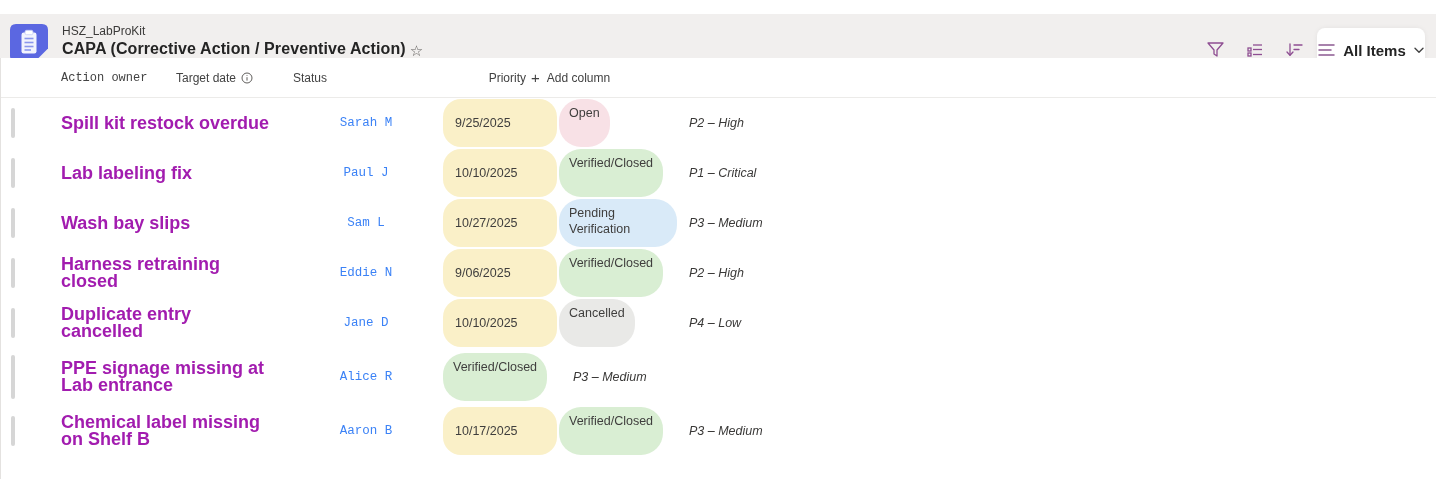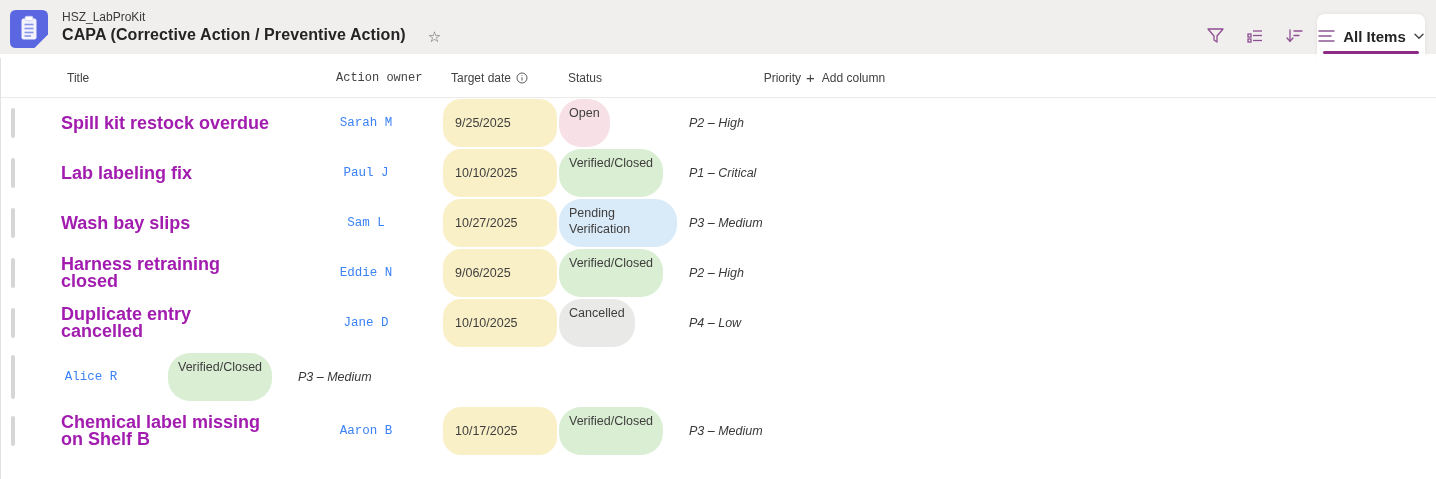--- a/index.html
+++ b/index.html
@@ -4,29 +4,29 @@
 <style>
   html,body{margin:0;padding:0;}
   body{
     width:1436px;height:479px;position:relative;overflow:hidden;
     background:#ffffff;
     font-family:"Liberation Sans", sans-serif;
     -webkit-font-smoothing:antialiased;
   }
   
   .topbar{
-    position:absolute;top:0;left:0;width:1436px;height:54px;
+    position:absolute;top:14px;left:0;width:1436px;height:54px;
     background:var(--topbar_bg,#F1EFEE);
   }
   .app-icon{position:absolute;left:10px;top:10px;width:38px;height:38px;}
   .breadcrumb{
     position:absolute;left:62px;top:10px;font-size:12px;color:#3B3A39;
     cursor:pointer;
   }
-  .title-row{position:absolute;left:62px;top:26px;display:flex;align-items:center;gap:22px;}
+  .title-row{position:absolute;left:62px;top:26px;display:flex;align-items:center;gap:4px;}
   .page-title{margin:0;font-size:16px;font-weight:700;color:#242424;letter-spacing:.1px;}
   .star{font-size:15px;color:#605E5C;line-height:1;cursor:pointer;padding-top:2px;}
   .toolbar{
     position:absolute;left:1204px;top:24px;display:flex;gap:17px;align-items:center;
   }
   .tool-btn{
     background:none;border:none;padding:2px;margin:0;cursor:pointer;line-height:0;
   }
   
   .view-card{
@@ -166,23 +166,20 @@
       </svg>
     </span>
     <span class="view-underline"></span>
   </div>
 </div>
 
 <div class="content">
 
   <div class="head-row">
     <div class="cell col-grip"></div>
-    <div class="cell col-title">
-      <span>Title</span>
-    </div>
     <div class="cell col-owner">
       <span>Action owner</span>
     </div>
     <div class="cell col-date">
       <span>Target date</span>
       <span>
         <svg width="12" height="12" viewBox="0 0 12 12" fill="none" stroke="#605E5C" stroke-width="1">
           <circle cx="6" cy="6" r="5"></circle>
           <line x1="6" y1="5.2" x2="6" y2="8.6"></line>
           <circle cx="6" cy="3.4" r="0.5" fill="#605E5C" stroke="none"></circle>
@@ -305,20 +302,23 @@
       </div>
     <div class="cell col-priority">
         <span class="priority-text">P4 – Low</span>
       </div>
   </div>
 
   <div class="row tall">
     <div class="cell col-grip">
         <span class="gripper"></span>
       </div>
+    <div class="cell col-title">
+        <span class="title-text">PPE signage missing at Lab entrance</span>
+      </div>
     <div class="cell col-owner">
         <span class="owner-text">Alice R</span>
       </div>
     <div class="cell col-status">
         <span class="pill status-pill" data-status="verified">Verified/Closed</span>
       </div>
     <div class="cell col-priority">
         <span class="priority-text">P3 – Medium</span>
       </div>
   </div>

